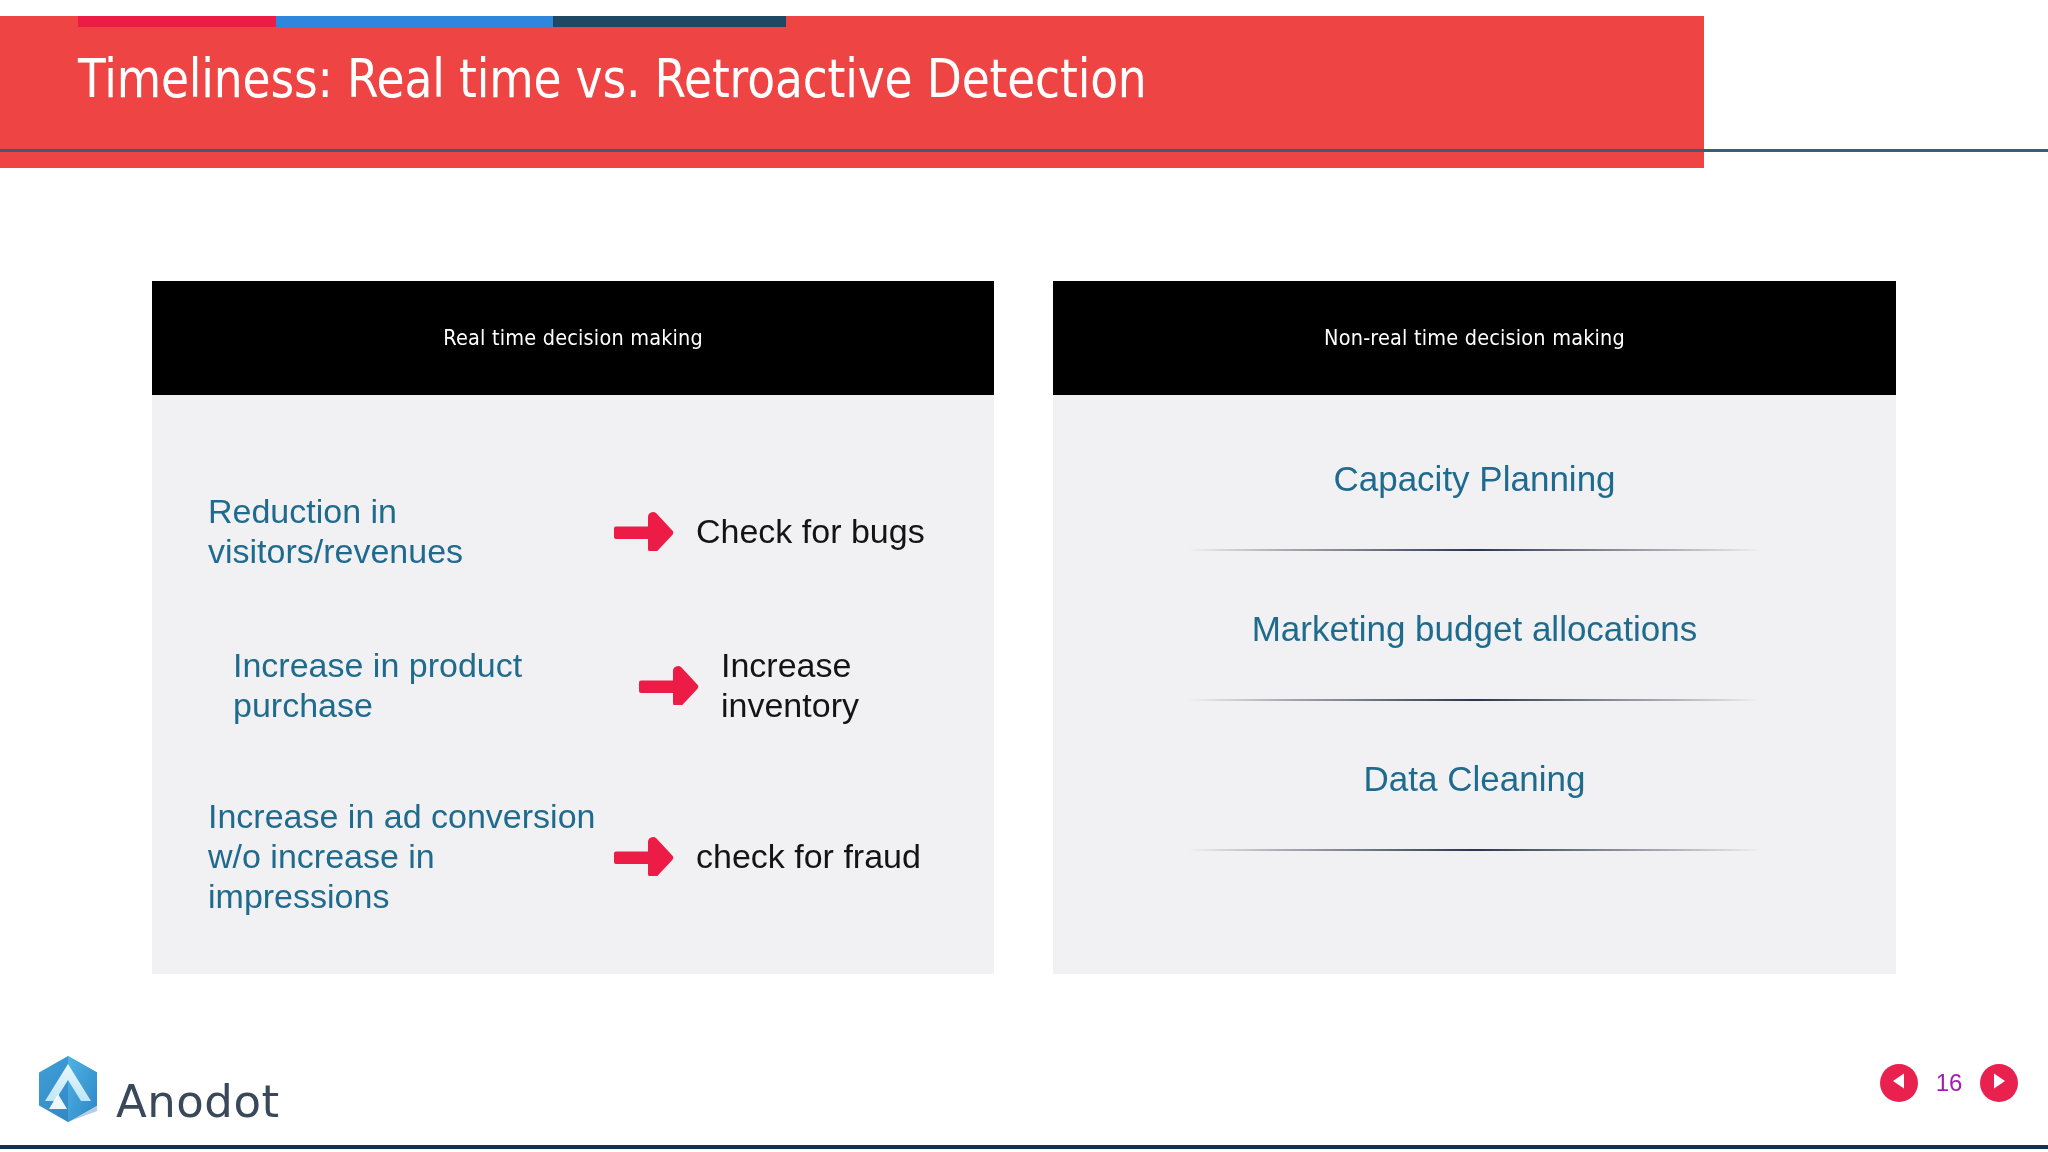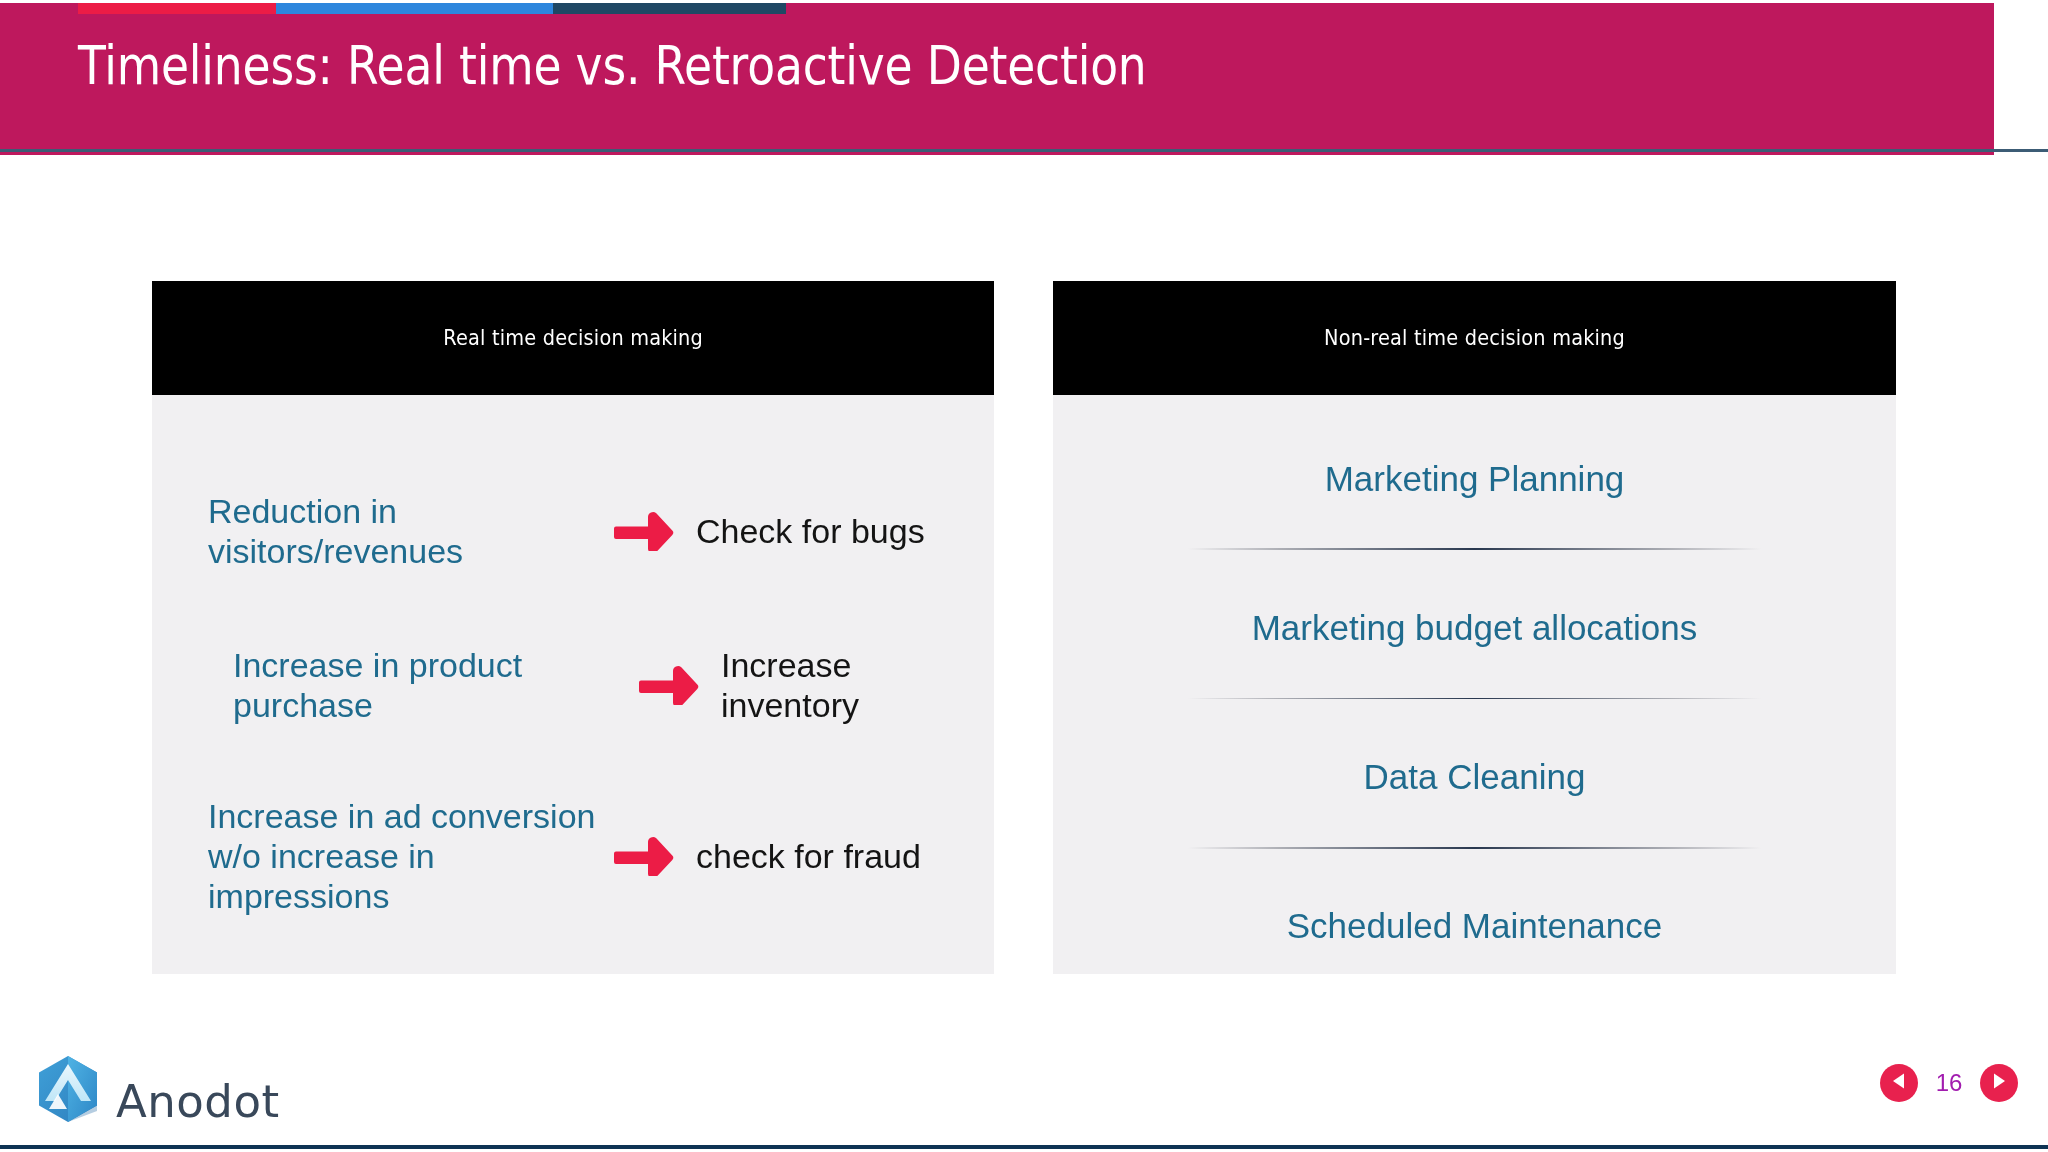--- a/index.html
+++ b/index.html
@@ -19,24 +19,24 @@
   .slide {
     position: absolute;
     inset: 0;
     background: #FFFFFF;
   }
 
   
   .header {
     position: absolute;
     left: 0;
-    top: 3px;
-    width: 1994px;
+    top: 16px;
+    width: 1704px;
     height: 152px;
-    background: #be185d;
+    background: #ef4444;
     box-sizing: border-box;
   }
   .header-underline {
     position: absolute;
     left: 0;
     top: 149px;
     width: 2048px;
     height: 3px;
     background: #3C5C75;
   }
@@ -283,36 +283,35 @@
     </div>
   </div>
 
   <div class="panel panel-right">
     <div class="panel-header">
       <span>Non-real time decision making</span>
     </div>
     <div class="panel-body">
       <div class="rlist">
 
-        <div class="rlist-item">Marketing Planning</div>
+        <div class="rlist-item">Capacity Planning</div>
         <div class="rlist-gap-a"></div>
         <div class="rlist-sep"></div>
         <div class="rlist-gap-b"></div>
 
         <div class="rlist-item">Marketing budget allocations</div>
         <div class="rlist-gap-a"></div>
         <div class="rlist-sep"></div>
         <div class="rlist-gap-b"></div>
 
         <div class="rlist-item">Data Cleaning</div>
         <div class="rlist-gap-a"></div>
         <div class="rlist-sep"></div>
         <div class="rlist-gap-b"></div>
 
-        <div class="rlist-item">Scheduled Maintenance</div>
 
       </div>
     </div>
   </div>
 
   <div class="footer">
 
     <div class="logo">
       <span>
         <svg class="logo-mark" width="64" height="70" viewBox="0 0 64 70" aria-hidden="true">

